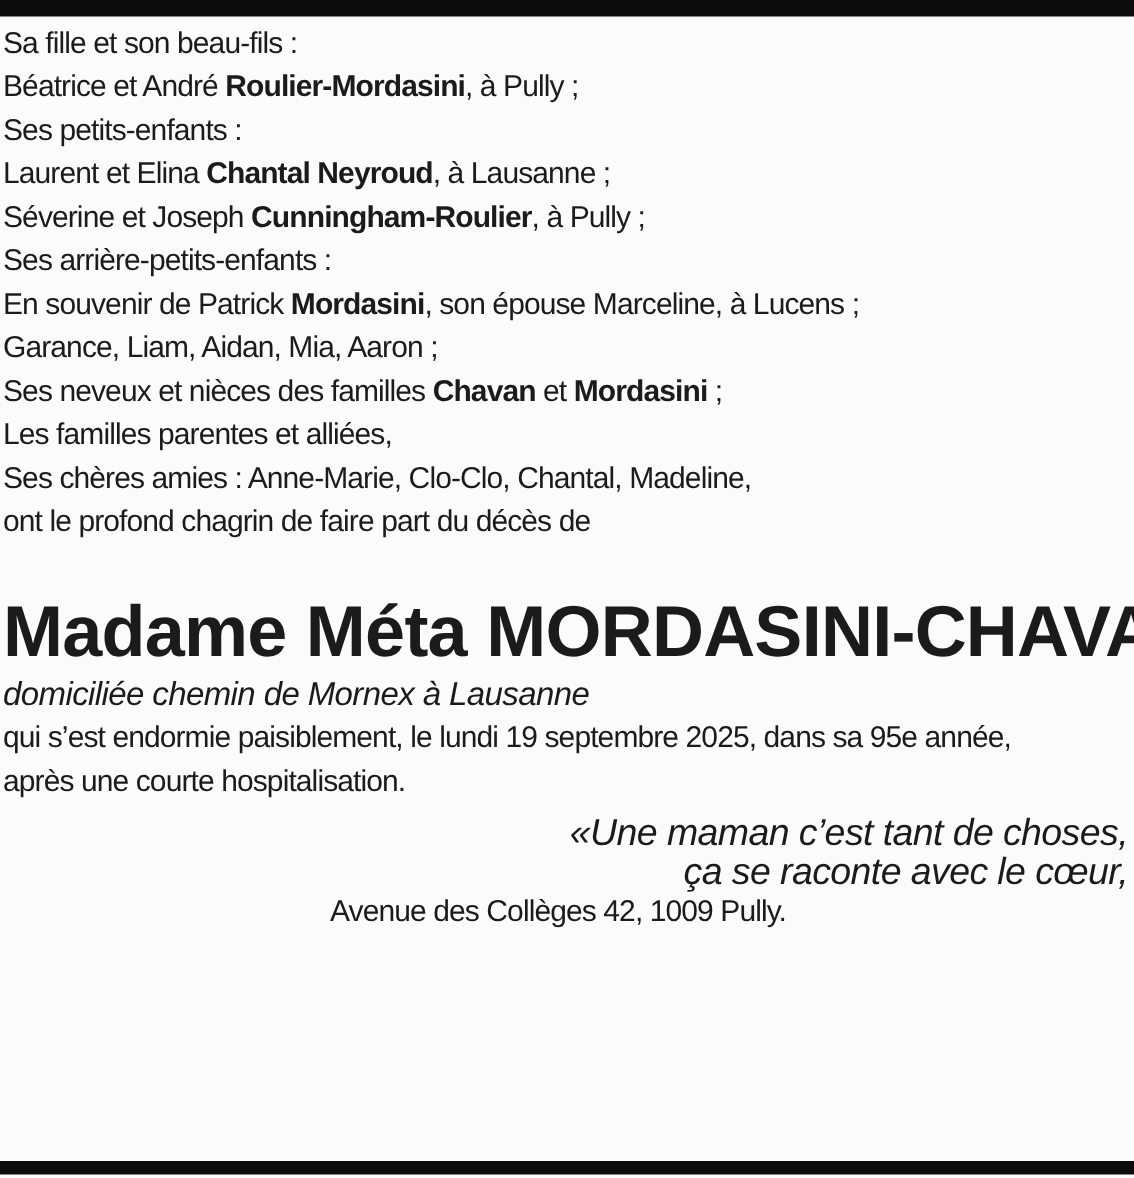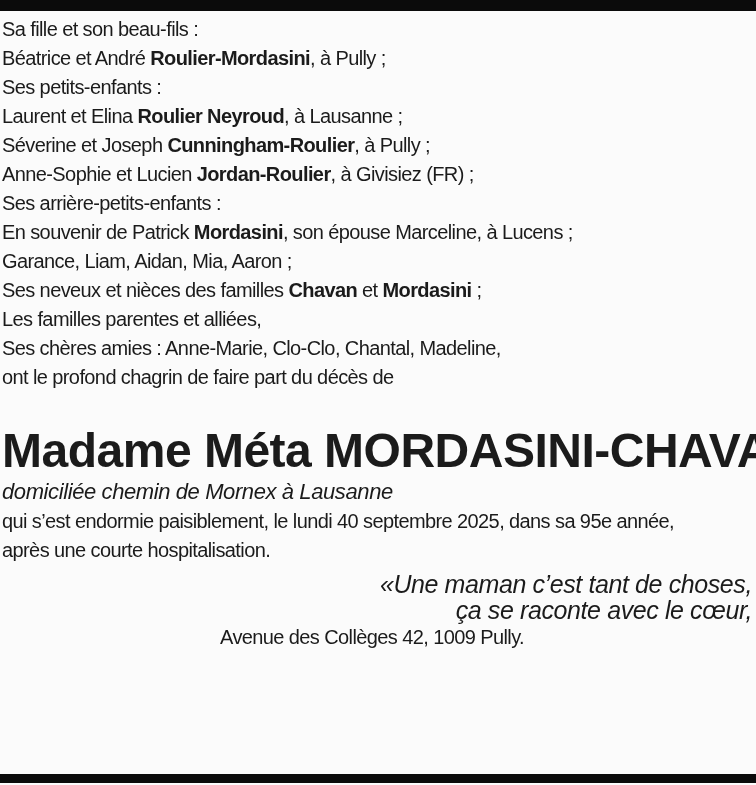--- a/index.html
+++ b/index.html
@@ -79,38 +79,37 @@
 <div class="page">
 
   <div class="crop-bar top"></div>
 
   <div class="content">
 
     <div>
         <div class="line"><span>Sa fille et son beau-fils :</span></div>
         <div class="line"><span>Béatrice et André </span><span class="b">Roulier-Mordasini</span><span>, à Pully ;</span></div>
         <div class="line"><span>Ses petits-enfants :</span></div>
-        <div class="line"><span>Laurent et Elina </span><span class="b">Roulier Neyroud</span><span>, à Lausanne ;</span></div>
+        <div class="line"><span>Laurent et Elina </span><span class="b">Chantal Neyroud</span><span>, à Lausanne ;</span></div>
         <div class="line"><span>Séverine et Joseph </span><span class="b">Cunningham-Roulier</span><span>, à Pully ;</span></div>
-        <div class="line"><span>Anne-Sophie et Lucien </span><span class="b">Jordan-Roulier</span><span>, à Givisiez (FR) ;</span></div>
         <div class="line"><span>Ses arrière-petits-enfants :</span></div>
         <div class="line"><span>En souvenir de Patrick </span><span class="b">Mordasini</span><span>, son épouse Marceline, à Lucens ;</span></div>
         <div class="line"><span>Garance, Liam, Aidan, Mia, Aaron ;</span></div>
         <div class="line"><span>Ses neveux et nièces des familles </span><span class="b">Chavan</span><span> et </span><span class="b">Mordasini</span><span> ;</span></div>
         <div class="line"><span>Les familles parentes et alliées,</span></div>
         <div class="line"><span>Ses chères amies : Anne-Marie, Clo-Clo, Chantal, Madeline,</span></div>
         <div class="line"><span>ont le profond chagrin de faire part du décès de</span></div>
       </div>
 
     <div class="headline">Madame Méta MORDASINI-CHAVAN</div>
 
     <div class="residence">domiciliée chemin de Mornex à Lausanne</div>
 
     <div>
-        <div class="line">qui s’est endormie paisiblement, le lundi 40 septembre 2025, dans sa 95e année,</div>
+        <div class="line">qui s’est endormie paisiblement, le lundi 19 septembre 2025, dans sa 95e année,</div>
         <div class="line">après une courte hospitalisation.</div>
       </div>
 
     <div class="quote-block">
         <div class="quote-line">«Une maman c’est tant de choses,</div>
         <div class="quote-line">ça se raconte avec le cœur,</div>
       </div>
 
 
     <div class="line address">Avenue des Collèges 42, 1009 Pully.</div>

